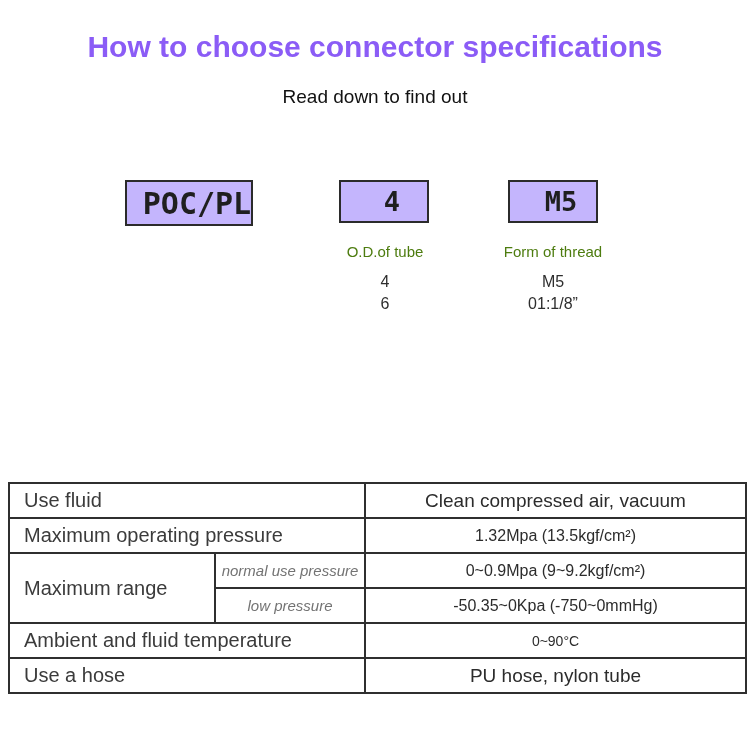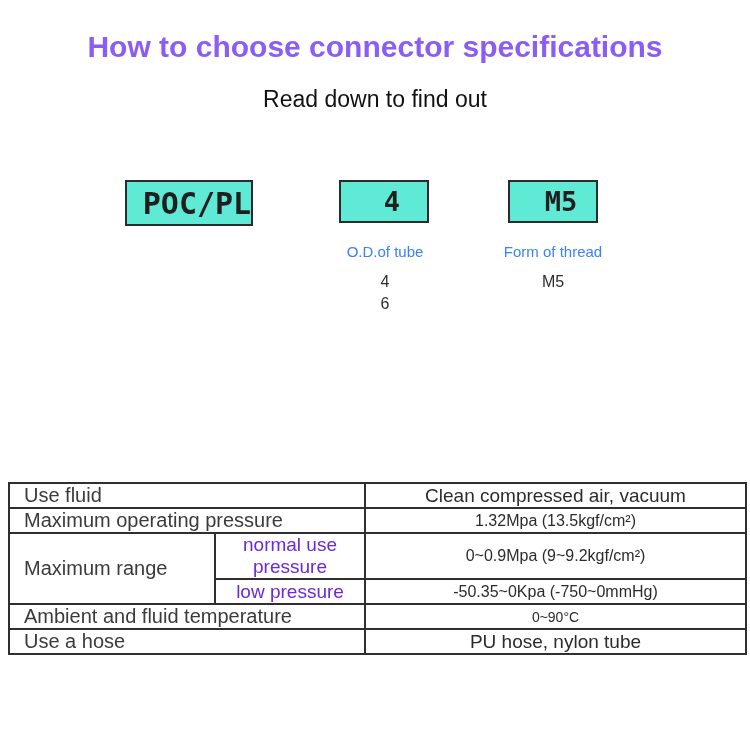--- a/index.html
+++ b/index.html
@@ -20,47 +20,47 @@
     text-align: center;
     font-size: 30px;
     font-weight: bold;
     color: #8b5cf6;
     letter-spacing: 0px;
   }
   .subtitle {
     position: absolute;
     top: 86px; left: 0; width: 750px;
     text-align: center;
-    font-size: 23px;
+    font-size: 19px;
     color: #111111;
   }
 
   
   .box {
     position: absolute;
     border: 2px solid #2b2b2b;
-    background: #5eead4;
+    background: #c4b5fd;
     display: flex;
     align-items: center;
     justify-content: center;
     font-family: "DejaVu Sans Mono", monospace;
     font-weight: bold;
     color: #1f1f1f;
     padding-left: 16px;
   }
   .box-series { left: 125px; top: 180px; width: 128px; height: 46px; font-size: 30px; }
   .box-tube   { left: 339px; top: 180px; width: 90px;  height: 43px; font-size: 27px; }
   .box-thread { left: 508px; top: 180px; width: 90px;  height: 43px; font-size: 27px; }
 
   .col-label {
     position: absolute;
     width: 150px;
     text-align: center;
     font-size: 15px;
-    color: #3b82f6;
+    color: #4d7c0f;
   }
   .od-label     { left: 310px; top: 243px; }
   .thread-label { left: 478px; top: 243px; }
 
   .val-stack {
     position: absolute;
     width: 150px;
     text-align: center;
     font-size: 16px;
     line-height: 22px;
@@ -75,35 +75,36 @@
     left: 8px; top: 482px;
     width: 737px;
     border-collapse: collapse;
     table-layout: fixed;
   }
   table.spec col.c1 { width: 206px; }
   table.spec col.c2 { width: 150px; }
   table.spec col.c3 { width: 381px; }
   table.spec td {
     border: 2px solid #2f2f2f;
-    height: 25px;
+    height: 35px;
     background: #ffffff;
     vertical-align: middle;
   }
   td.bg { background: #f4ecdf; }
   td.lbl {
     font-size: 20px;
     color: #3b3b3b;
     text-align: left;
     padding-left: 14px;
   }
   td.sub {
-    font-size: 19px;
-    color: #6d28d9;
+    font-size: 15px;
+    color: #737373;
     text-align: center;
+    font-style: italic;
   }
   td.val {
     text-align: center;
     color: #2c2c2c;
   }
   .v-lg { font-size: 19px; margin-left: 25px; }
   .v-md { font-size: 16px; }
   .v-sm { font-size: 14px; }
 </style>
 </head>
@@ -120,20 +121,21 @@
 
   <div class="col-label od-label">O.D.of tube</div>
   <div class="col-label thread-label">Form of thread</div>
 
   <div class="val-stack od-values">
     <div>4</div>
     <div>6</div>
   </div>
   <div class="val-stack thread-values">
     <div>M5</div>
+    <div>01:1/8”</div>
   </div>
 
   <table class="spec">
     <colgroup>
         <col class="c1">
         <col class="c2">
         <col class="c3">
       </colgroup>
     <tbody>
       <tr>

